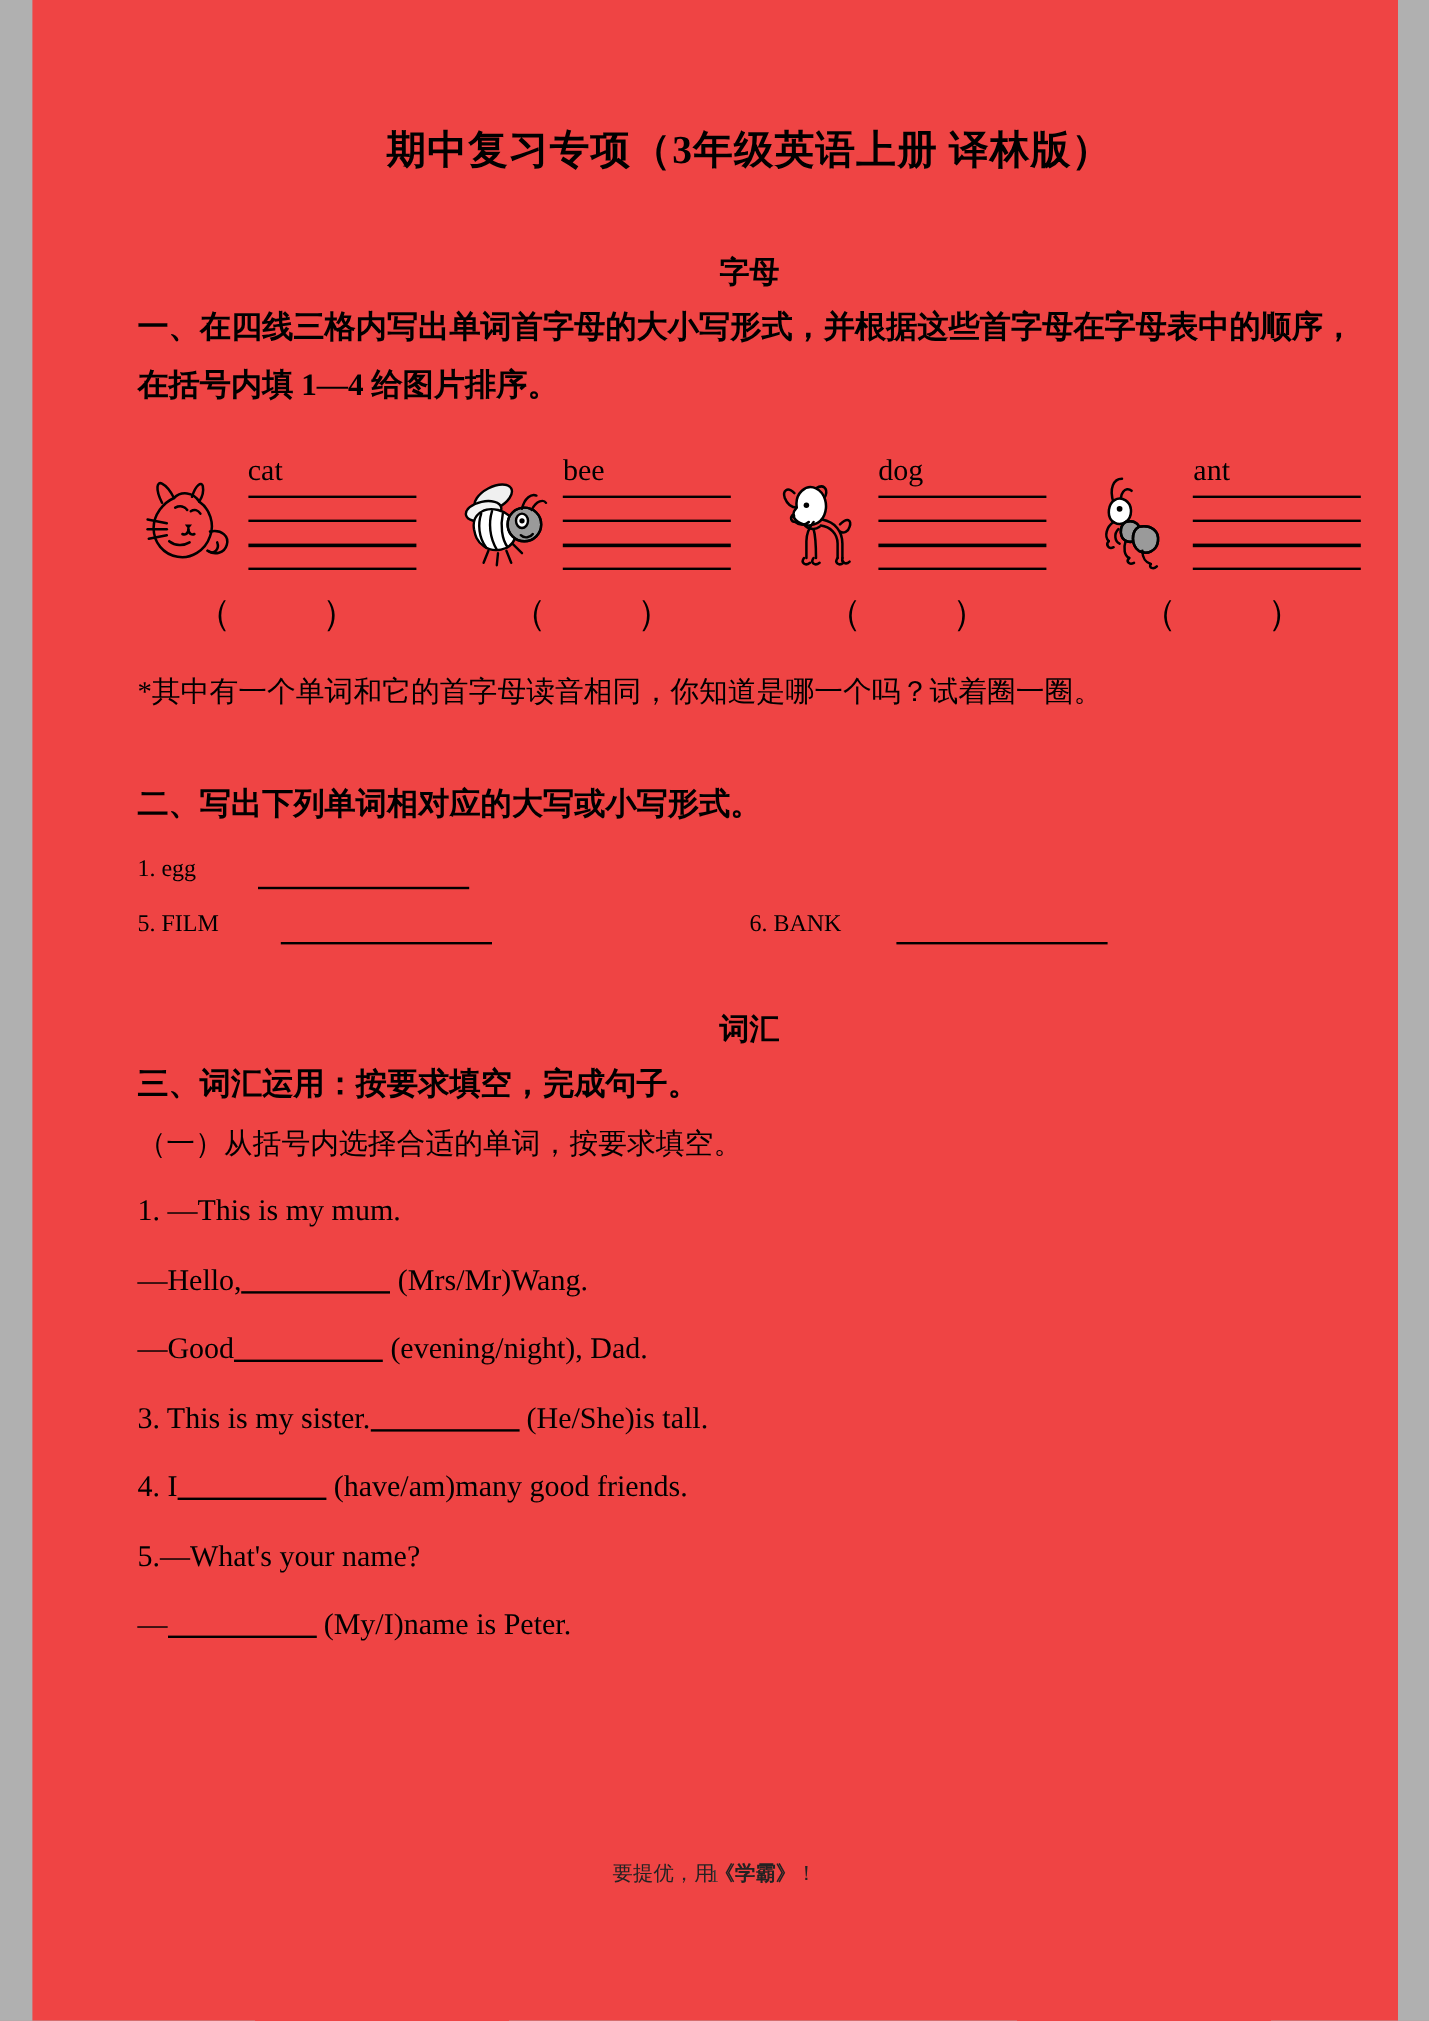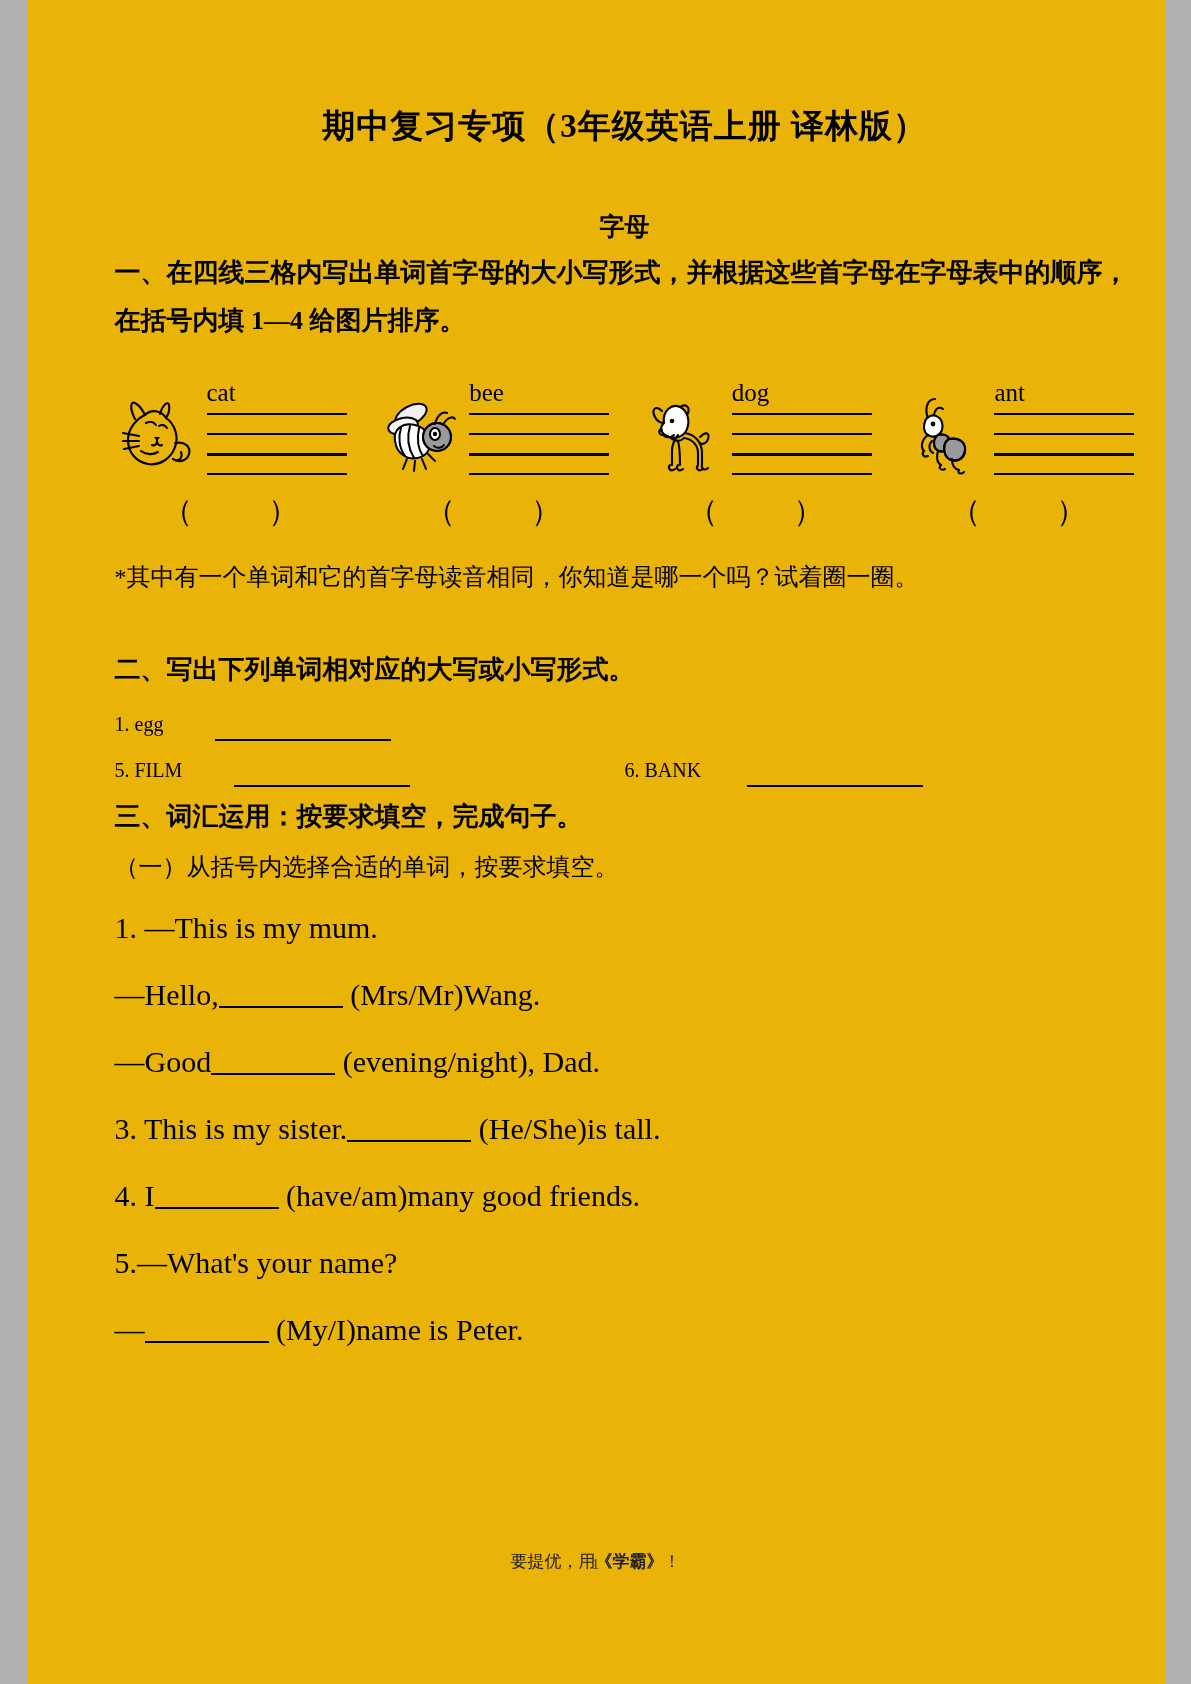--- a/index.html
+++ b/index.html
@@ -7,21 +7,21 @@
     padding: 0;
     background: #b0b0b0;
   }
   body {
     font-family: "Liberation Serif", "DejaVu Serif", serif;
   }
   .page {
     position: relative;
     width: 1138px;
     height: 1684px;
-    background: #eab308;
+    background: #ef4444;
     margin: 0 auto;
     overflow: hidden;
     box-sizing: border-box;
   }
   .inner {
     position: absolute;
     left: 88px;
     top: 0;
     width: 1020px;
     height: 1684px;
@@ -143,21 +143,21 @@
   .wblank {
     display: inline-block;
     width: 176px;
     border-bottom: 2px solid #000;
     height: 26px;
     margin-left: 52px;
   }
   .wcol.right .wblank { margin-left: 46px; }
   
   .sent {
-    font-size: 30px;
+    font-size: 25px;
     line-height: 1.9;
     color: #000;
     margin-top: 10px;
     white-space: nowrap;
   }
   .blank-inline {
     display: inline-block;
     width: 124px;
     border-bottom: 2px solid #000;
     height: 24px;
@@ -365,20 +365,21 @@
           <span class="wlabel">5. FILM</span>
           <span class="wblank"></span>
         </div>
         <div class="wcol right">
           <span class="wlabel">6. BANK</span>
           <span class="wblank"></span>
         </div>
       </div>
     </div>
 
+    <div class="section-head tight">词汇</div>
 
     <div class="instr">三、词汇运用：按要求填空，完成句子。</div>
     <div class="subinstr">（一）从括号内选择合适的单词，按要求填空。</div>
 
     <div>
       <div class="sent">
         <span>1.  —This is my mum.</span>
       </div>
       <div class="sent">
         <span>—Hello,</span><span class="blank-inline"></span><span> (Mrs/Mr)Wang.</span>

